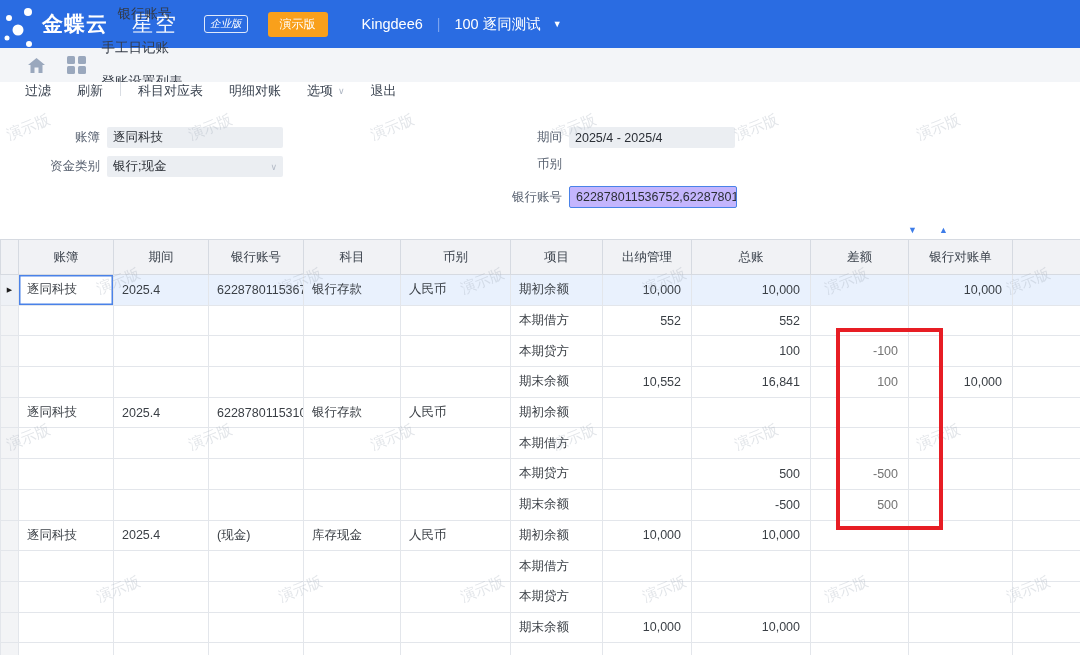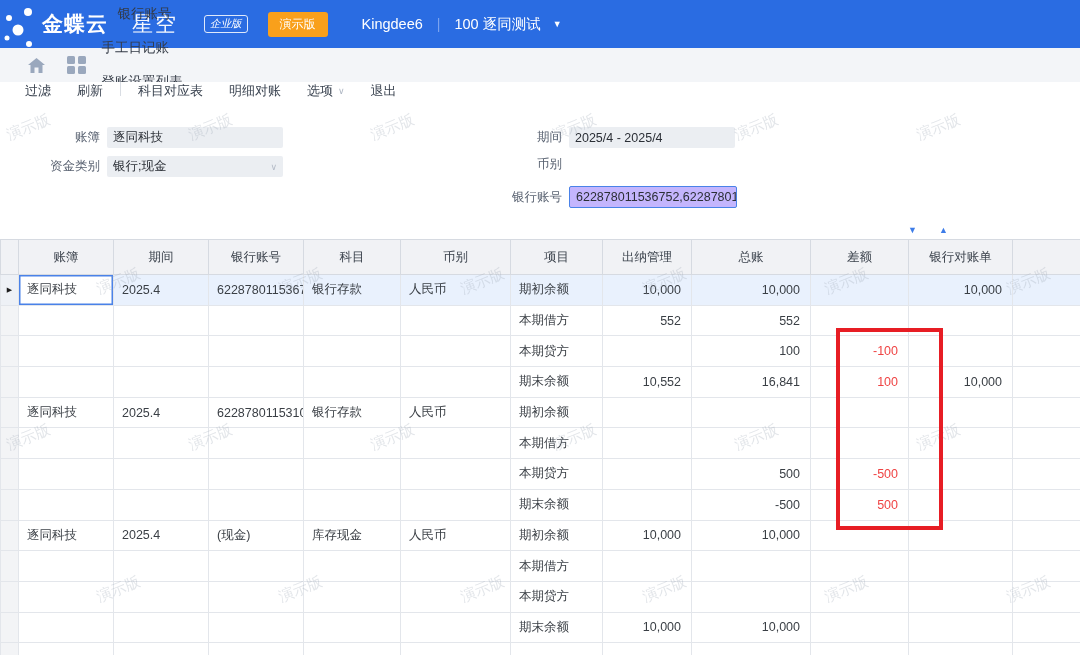--- a/index.html
+++ b/index.html
@@ -59,21 +59,21 @@
   .grid-wrap { position:absolute; left:0; top:239px; width:1080px; }
   table { border-collapse:collapse; table-layout:fixed; width:1080px; font-size:12.5px; color:#3a3f45; }
   th { height:35px; background:#f1f2f5; border:1px solid #d6dae1; font-weight:normal; color:#3c434d; text-align:center; }
   td { height:30.7px; border:1px solid #e3e6eb; padding:0 8px; white-space:nowrap; overflow:hidden; background:#fff; }
   td.num { text-align:right; padding-right:10px; }
   td.ind { background:#f3f4f6; padding:0; text-align:center; font-size:7px; color:#1c1c1c; }
   th.ind { background:#f1f2f5; }
   tr.hl td { background:#e9f1fd; }
   tr.hl td.ind { background:#eef1f6; }
   tr.hl td.sel { background:#fff; box-shadow:inset 0 0 0 1.5px #4a82e8; }
-  td.red { color:#ef4444; }
+  td.red { color:#737373; }
 
   
   .red-annotation { position:absolute; left:836px; top:328px; width:107px; height:202px; border:4px solid #e71d24; z-index:6; pointer-events:none; }
 
   
   .wm-layer { position:absolute; inset:0; z-index:4; pointer-events:none; }
   .wm { position:absolute; font-size:15px; color:rgba(160,168,182,.30); transform:rotate(-22deg); white-space:nowrap; }
   .brand-wm { position:absolute; left:690px; top:582px; z-index:7; display:flex; align-items:center; gap:10px; pointer-events:none; opacity:.72; }
   .brand-wm-text { font-size:33px; color:#8a8a8a; letter-spacing:1px; white-space:nowrap; }
 </style>

